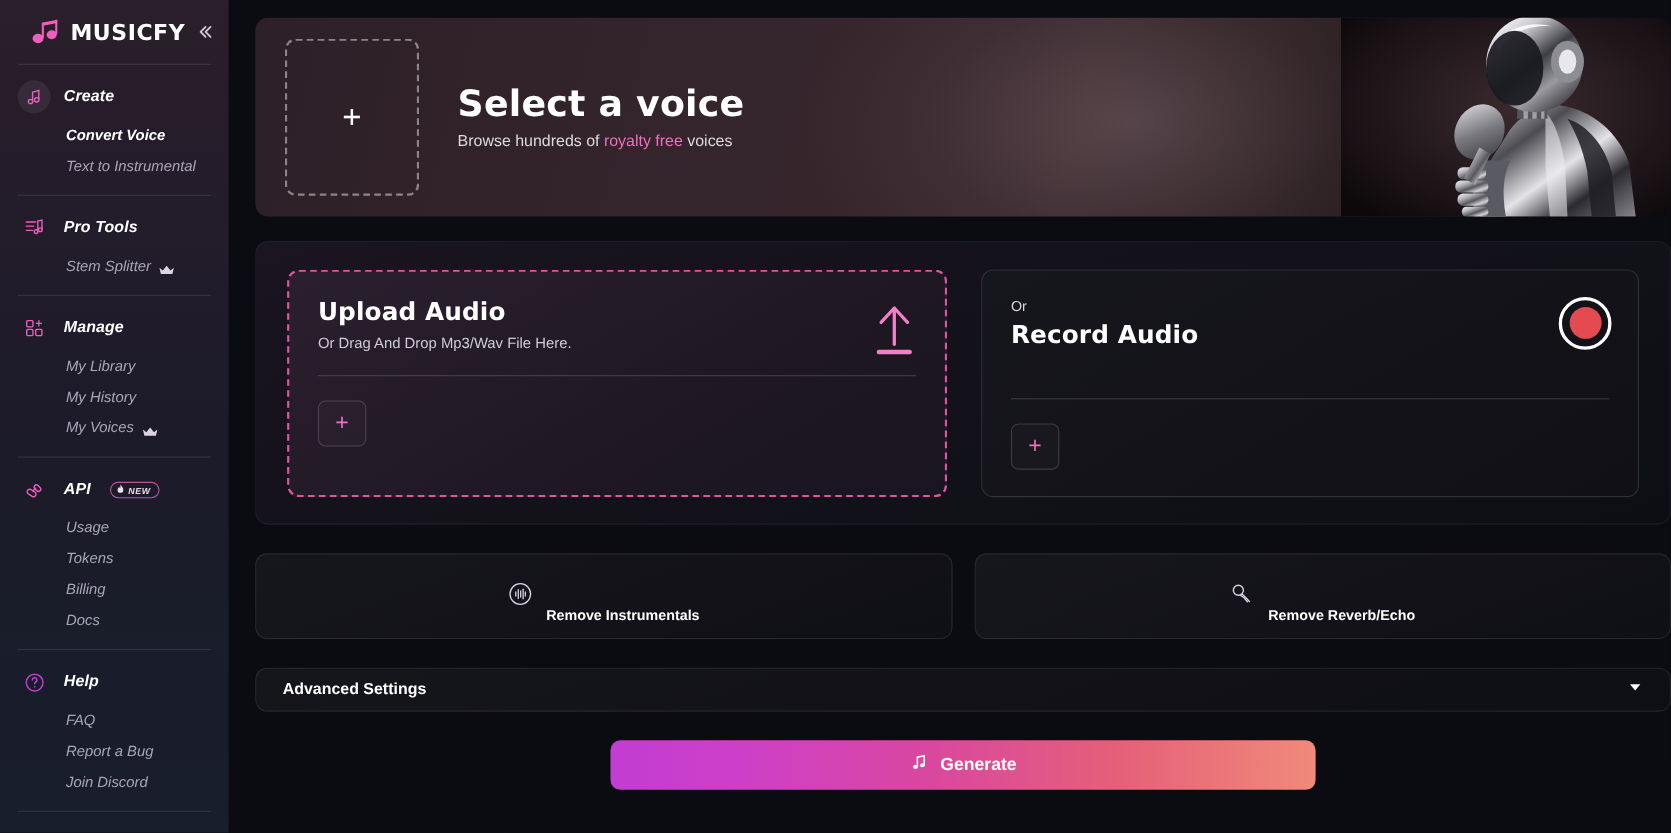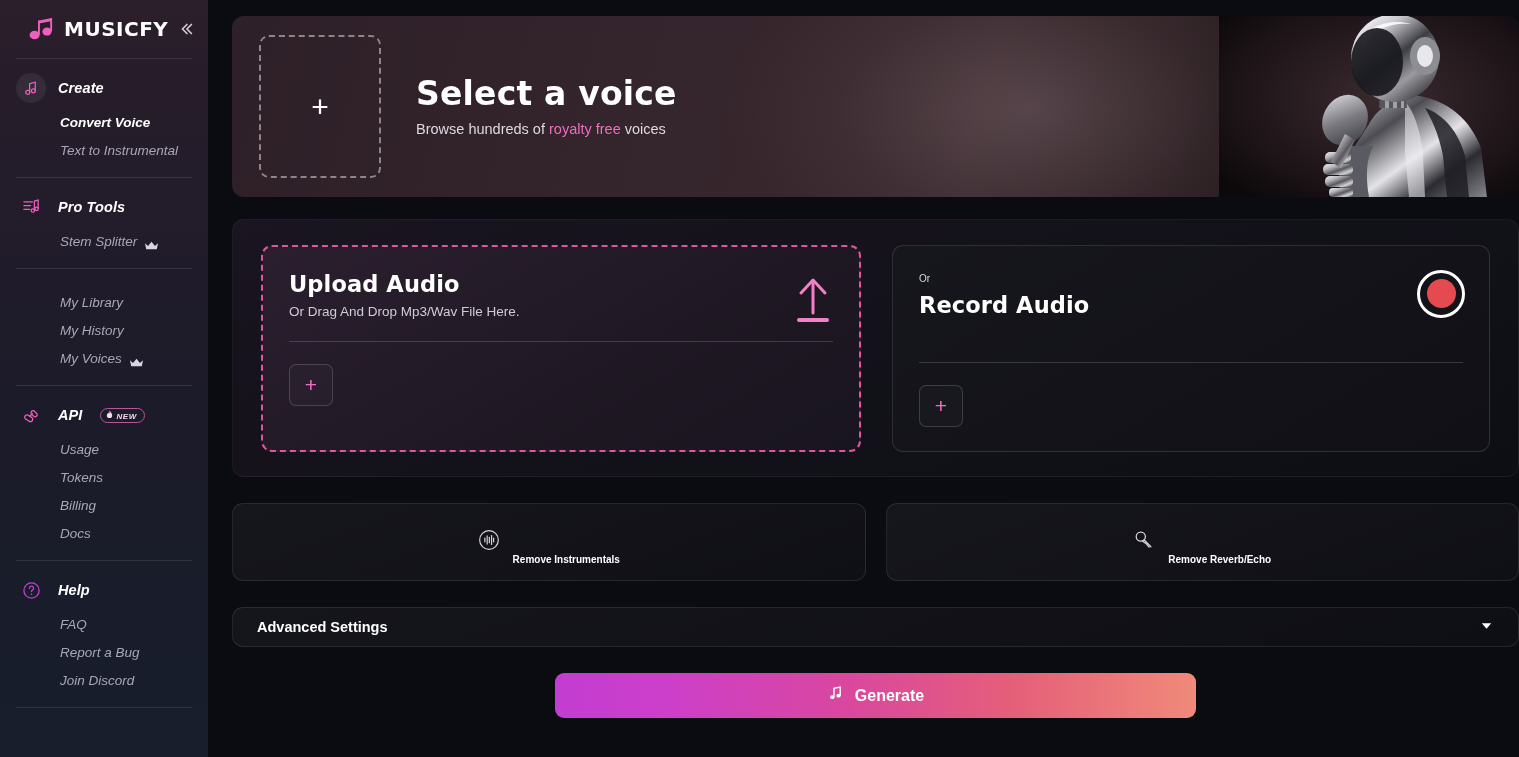--- a/index.html
+++ b/index.html
@@ -93,21 +93,21 @@
     flex:1 1 0;
   }
   .card.upload {
     border:2px dashed #e0559f;
     background:linear-gradient(150deg,#2a1f2e 0%,#241b29 35%,#1d1722 70%,#191520 100%);
   }
   .card.record {
     border:1px solid rgba(255,255,255,.12);
     background:linear-gradient(150deg,#16171d 0%,#131319 50%,#101016 100%);
   }
-  .card-or { font-size:10px; color:#d8d5e0; line-height:18px; }
+  .card-or { font-size:13px; color:#d8d5e0; line-height:18px; }
   .card-title {
     font-size:22.5px; font-weight:700; color:#ffffff; letter-spacing:.1px;
     font-family:"DejaVu Sans", sans-serif;
   }
   .card.record .card-title { margin-top:4px; }
   .card-sub { margin-top:7px; font-size:13.5px; color:#cfcbd8; }
   .card-rule { height:1px; background:rgba(255,255,255,.16); margin-top:22px; }
   .card.record .card-rule { margin-top:44px; }
   .add-box {
     margin-top:22px; width:44px; height:42px; border:1px solid rgba(255,255,255,.16);
@@ -124,21 +124,21 @@
 
   
   .tools { margin-top:26px; display:flex; gap:20px; }
   .tool-btn {
     flex:1 1 0; height:78px; border-radius:11px;
     border:1px solid rgba(255,255,255,.09);
     background:linear-gradient(160deg,#16171d 0%,#121218 60%,#0f1015 100%);
     display:flex; align-items:center; justify-content:center; gap:13px;
     cursor:pointer;
   }
-  .tool-label { font-size:10px; font-weight:700; color:#ffffff;margin-top:34px; }
+  .tool-label { font-size:13px; font-weight:700; color:#ffffff;margin-top:34px; }
 
   
   .advanced {
     margin-top:26px; height:40px; border-radius:11px;
     border:1px solid rgba(255,255,255,.09);
     background:linear-gradient(160deg,#15161c 0%,#111117 60%,#0e0f14 100%);
     display:flex; align-items:center; padding:0 24px; cursor:pointer;
   }
   .advanced-label { font-size:14.5px; font-weight:700; color:#ffffff; }
   .chev { margin-left:auto; color:#ffffff; }
@@ -223,20 +223,32 @@
               <path d="M1 3.2 L4.3 6 L8 1.4 L11.7 6 L15 3.2 L13.6 9.4 H2.4 Z" fill="#d9d5e2"></path>
             </svg>
         </span>
       </div>
     </div>
   </div>
 
   <div class="divider"></div>
 
   <div class="nav-group">
+    <div class="group-head">
+      <span class="group-icon">
+        <svg viewBox="0 0 20 20" width="19" height="19" fill="none" stroke="#ef5fbe" stroke-width="1.3">
+          <rect x="2.4" y="2.6" width="6" height="6" rx="1"></rect>
+          <rect x="2.4" y="11" width="6" height="6" rx="1"></rect>
+          <rect x="11" y="11" width="6" height="6" rx="1"></rect>
+          <line x1="14" y1="2.2" x2="14" y2="8.2"></line>
+            <line x1="11" y1="5.2" x2="17" y2="5.2"></line>
+        </svg>
+      </span>
+      <span class="group-title">Manage</span>
+    </div>
     <div class="sub-list">
       <div class="sub-item">
         <span>My Library</span>
       </div>
       <div class="sub-item">
         <span>My History</span>
       </div>
       <div class="sub-item">
         <span>My Voices</span>
         <span class="crown">

